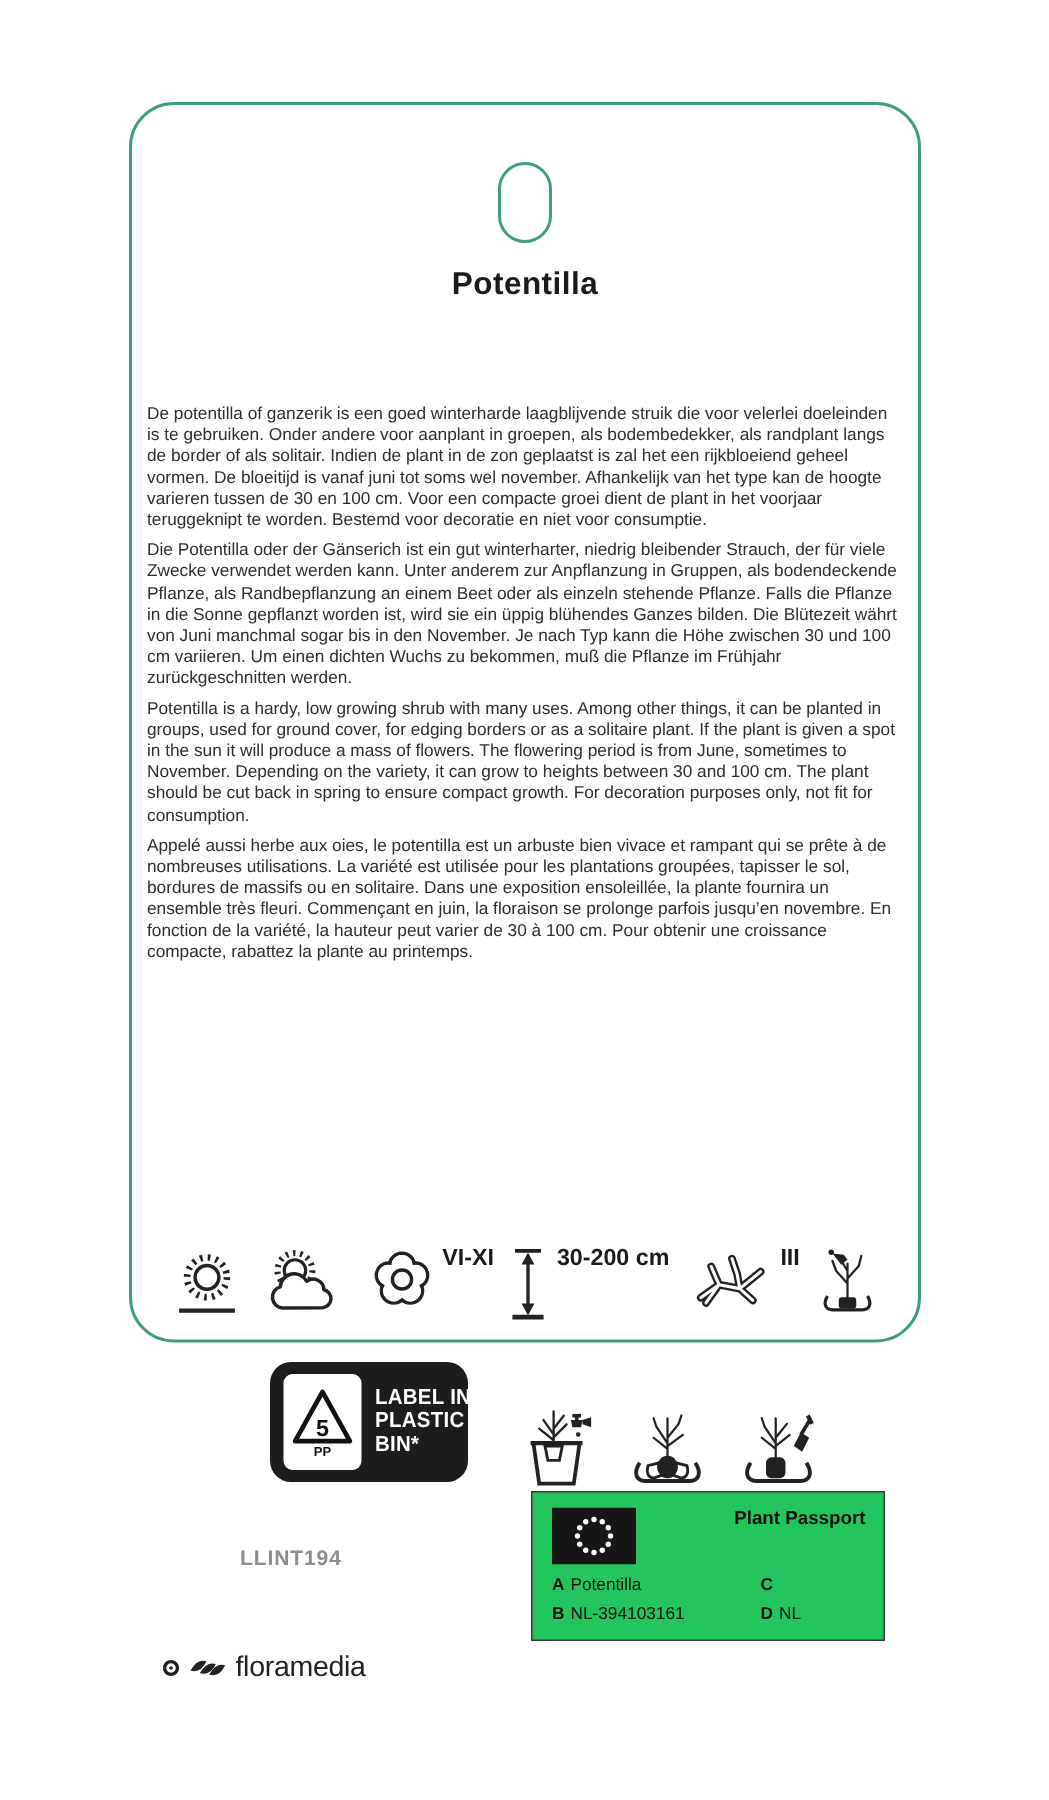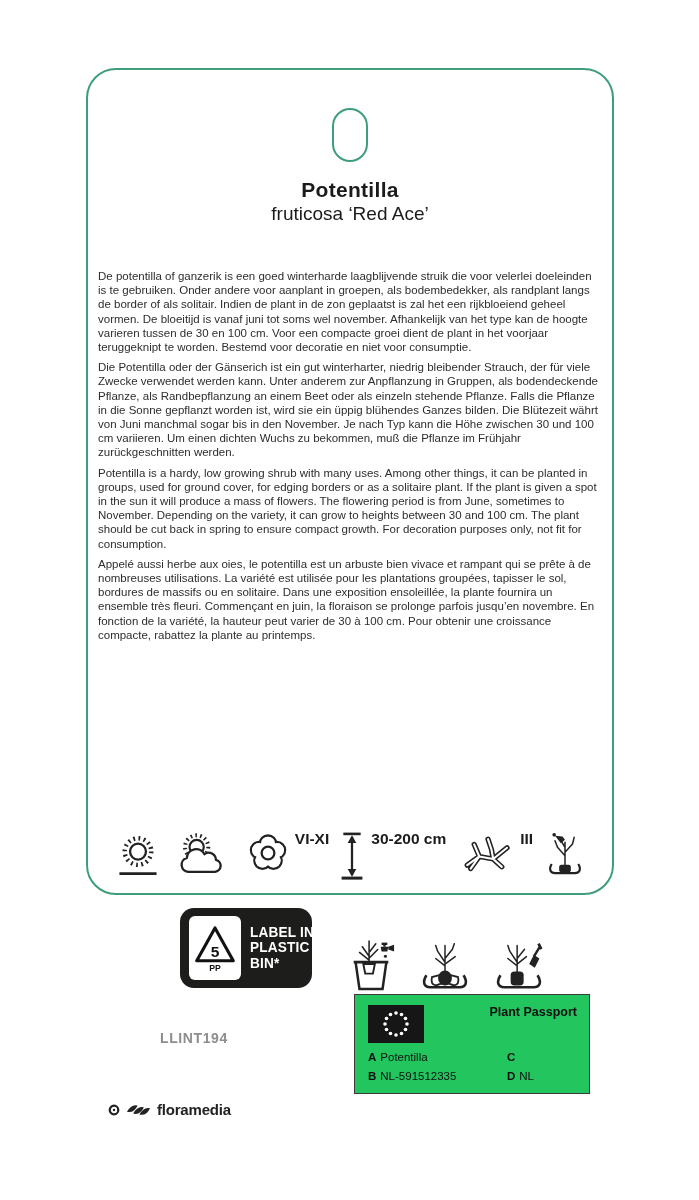--- a/index.html
+++ b/index.html
@@ -65,31 +65,30 @@
   .pp-title{position:absolute;right:12px;top:10px;font-size:12.5px;font-weight:bold;color:#101010;}
   .pp-field{position:absolute;font-size:11.5px;color:#101010;white-space:nowrap;}
   .pp-field b{margin-right:4px;}
   .pp-a{left:13px;top:56px}.pp-b{left:13px;top:75px}.pp-c{left:152px;top:56px}.pp-d{left:152px;top:75px}
   .print-code{
     position:absolute;left:72px;top:960px;font-size:14px;color:#8d8d8d;letter-spacing:.6px;font-weight:bold;
   }
   .brand{
     position:absolute;left:20px;top:1031px;display:flex;align-items:center;gap:5px;
   }
-  .brand-name{font-size:15px;font-weight:bold;color:#222;letter-spacing:-.2px;}
+  .brand-name{font-size:19px;font-weight:normal;color:#222;letter-spacing:-.2px;}
 </style>
 </head>
 <body>
 
 <div class="card">
 
   <div class="hole"></div>
 
   <div class="title">Potentilla</div>
-  <div class="subtitle">fruticosa ‘Red Ace’</div>
 
   <div class="text-stack">
     <p class="desc">De potentilla of ganzerik is een goed winterharde laagblijvende struik die voor velerlei doeleinden is te gebruiken. Onder andere voor aanplant in groepen, als bodembedekker, als randplant langs de border of als solitair. Indien de plant in de zon geplaatst is zal het een rijkbloeiend geheel vormen. De bloeitijd is vanaf juni tot soms wel november. Afhankelijk van het type kan de hoogte varieren tussen de 30 en 100 cm. Voor een compacte groei dient de plant in het voorjaar teruggeknipt te worden. Bestemd voor decoratie en niet voor consumptie.</p>
     <p class="desc">Die Potentilla oder der Gänserich ist ein gut winterharter, niedrig bleibender Strauch, der für viele Zwecke verwendet werden kann. Unter anderem zur Anpflanzung in Gruppen, als bodendeckende Pflanze, als Randbepflanzung an einem Beet oder als einzeln stehende Pflanze. Falls die Pflanze in die Sonne gepflanzt worden ist, wird sie ein üppig blühendes Ganzes bilden. Die Blütezeit währt von Juni manchmal sogar bis in den November. Je nach Typ kann die Höhe zwischen 30 und 100 cm variieren. Um einen dichten Wuchs zu bekommen, muß die Pflanze im Frühjahr zurückgeschnitten werden.</p>
     <p class="desc">Potentilla is a hardy, low growing shrub with many uses. Among other things, it can be planted in groups, used for ground cover, for edging borders or as a solitaire plant. If the plant is given a spot in the sun it will produce a mass of flowers. The flowering period is from June, sometimes to November. Depending on the variety, it can grow to heights between 30 and 100 cm. The plant should be cut back in spring to ensure compact growth. For decoration purposes only, not fit for consumption.</p>
     <p class="desc">Appelé aussi herbe aux oies, le potentilla est un arbuste bien vivace et rampant qui se prête à de nombreuses utilisations. La variété est utilisée pour les plantations groupées, tapisser le sol, bordures de massifs ou en solitaire. Dans une exposition ensoleillée, la plante fournira un ensemble très fleuri. Commençant en juin, la floraison se prolonge parfois jusqu’en novembre. En fonction de la variété, la hauteur peut varier de 30 à 100 cm. Pour obtenir une croissance compacte, rabattez la plante au printemps.</p>
   </div>
 
   <div class="icon-row">
 
@@ -225,21 +224,21 @@
           <circle cx="28" cy="8" r="1.8"></circle>
         <circle cx="33.5" cy="9.5" r="1.8"></circle>
           <circle cx="37.5" cy="13.5" r="1.8"></circle>
       </g>
     </svg>
     <div class="pp-title">Plant Passport</div>
     <div class="pp-field pp-a">
       <b>A</b><span>Potentilla</span>
     </div>
     <div class="pp-field pp-b">
-      <b>B</b><span>NL-591512335</span>
+      <b>B</b><span>NL-394103161</span>
     </div>
     <div class="pp-field pp-c">
       <b>C</b><span></span>
     </div>
     <div class="pp-field pp-d">
       <b>D</b><span>NL</span>
     </div>
   </div>
 
   <div class="print-code">LLINT194</div>

